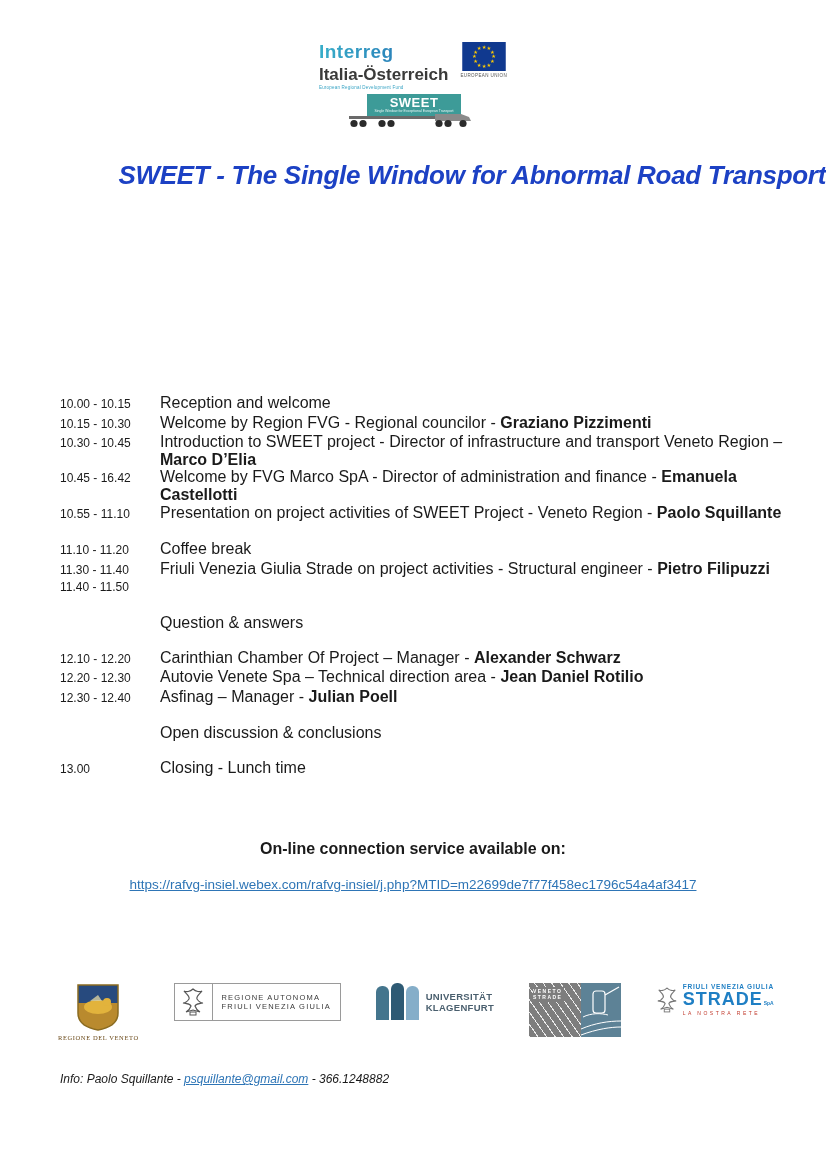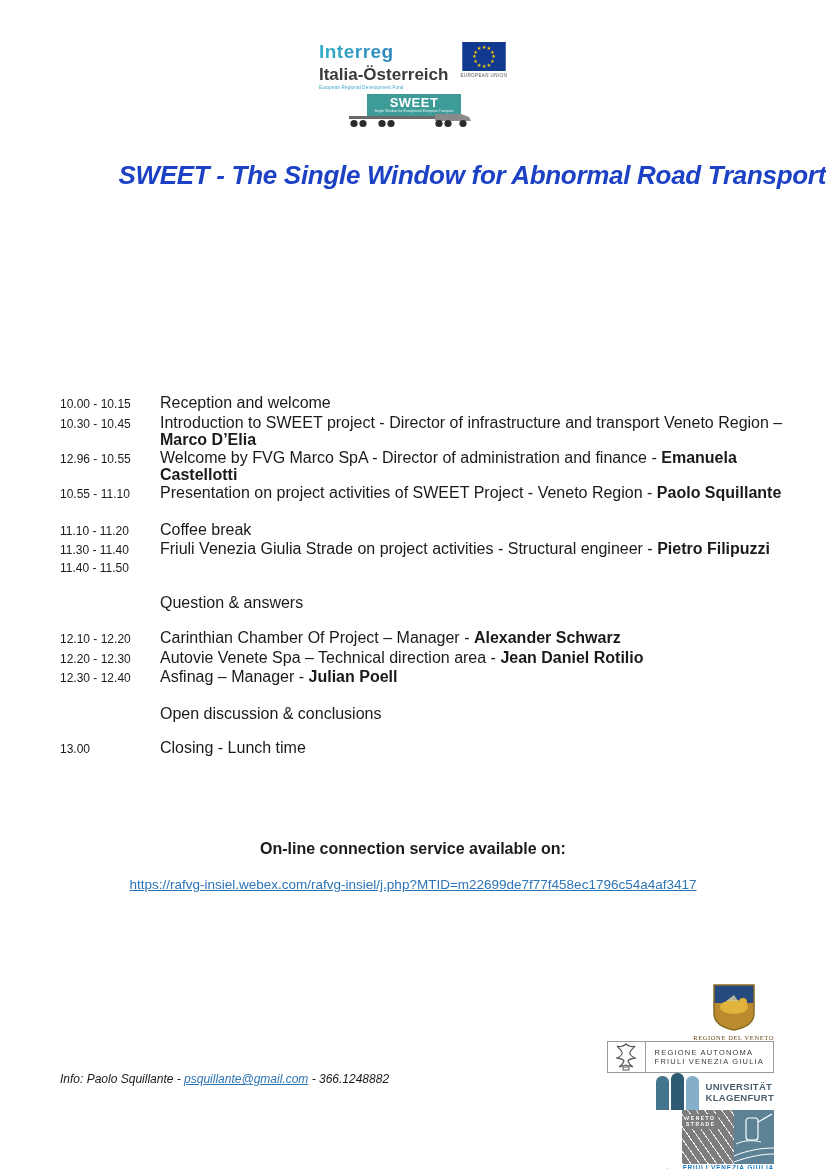--- a/index.html
+++ b/index.html
@@ -57,21 +57,21 @@
   .agenda-desc strong { font-weight:bold; }
 
   
   .translation { position:absolute; top:803px; left:0; right:0; text-align:center; font-size:16px; color:#1a1a1a; }
   .online { position:absolute; top:840px; left:0; right:0; text-align:center; font-size:16px; font-weight:bold; color:#1a1a1a; }
   .webex { position:absolute; top:877px; left:0; right:0; text-align:center; font-size:13.5px; }
   .link { color:#2e75b6; text-decoration:underline; }
 
   
   .partners { position:absolute; top:983px; left:58px; right:52px; height:74px;
-    display:flex; align-items:flex-end; justify-content:space-between;flex-direction:column; }
+    display:flex; align-items:flex-start; justify-content:space-between; }
   .partner { display:flex; flex-direction:column; align-items:center; }
 
   .veneto-caption { font-family:"Liberation Serif", serif; font-size:6.5px; letter-spacing:0.6px;
     color:#6b4a1a; margin-top:3px; white-space:nowrap; }
 
   .fvg-box { display:flex; align-items:stretch; border:1px solid #9a9a9a; height:38px; background:#fff; }
   .fvg-eagle-cell { width:38px; display:flex; align-items:center; justify-content:center; border-right:1px solid #9a9a9a; }
   .fvg-text-cell { display:flex; flex-direction:column; justify-content:center; padding:0 9px; }
   .fvg-line { font-size:7.5px; letter-spacing:1.2px; color:#3a3a3a; line-height:9px; white-space:nowrap; }
 
@@ -156,28 +156,32 @@
 
   <div class="doc-title">SWEET - The Single Window for Abnormal Road Transport</div>
 
 
   <div class="agenda" id="agenda-host">
     <div class="agenda-row">
       <span class="agenda-time">10.00 - 10.15</span>
       <span class="agenda-desc"><span>Reception and welcome</span><strong></strong></span>
     </div>
 
+    <div class="agenda-row">
+      <span class="agenda-time">10.15 - 10.30</span>
+      <span class="agenda-desc"><span>Welcome by Region FVG - Regional councilor - </span><strong>Graziano Pizzimenti</strong></span>
+    </div>
 
     <div class="agenda-row">
       <span class="agenda-time">10.30 - 10.45</span>
       <span class="agenda-desc"><span>Introduction to SWEET project - Director of infrastructure and transport Veneto Region – </span><strong>Marco D’Elia</strong></span>
     </div>
 
     <div class="agenda-row">
-      <span class="agenda-time">12.96 - 10.55</span>
+      <span class="agenda-time">10.45 - 16.42</span>
       <span class="agenda-desc"><span>Welcome by FVG Marco SpA - Director of administration and finance - </span><strong>Emanuela Castellotti</strong></span>
     </div>
 
     <div class="agenda-row">
       <span class="agenda-time">10.55 - 11.10</span>
       <span class="agenda-desc"><span>Presentation on project activities of SWEET Project - Veneto Region - </span><strong>Paolo Squillante</strong></span>
     </div>
 
     <div class="agenda-row gap">
       <span class="agenda-time">11.10 - 11.20</span>

